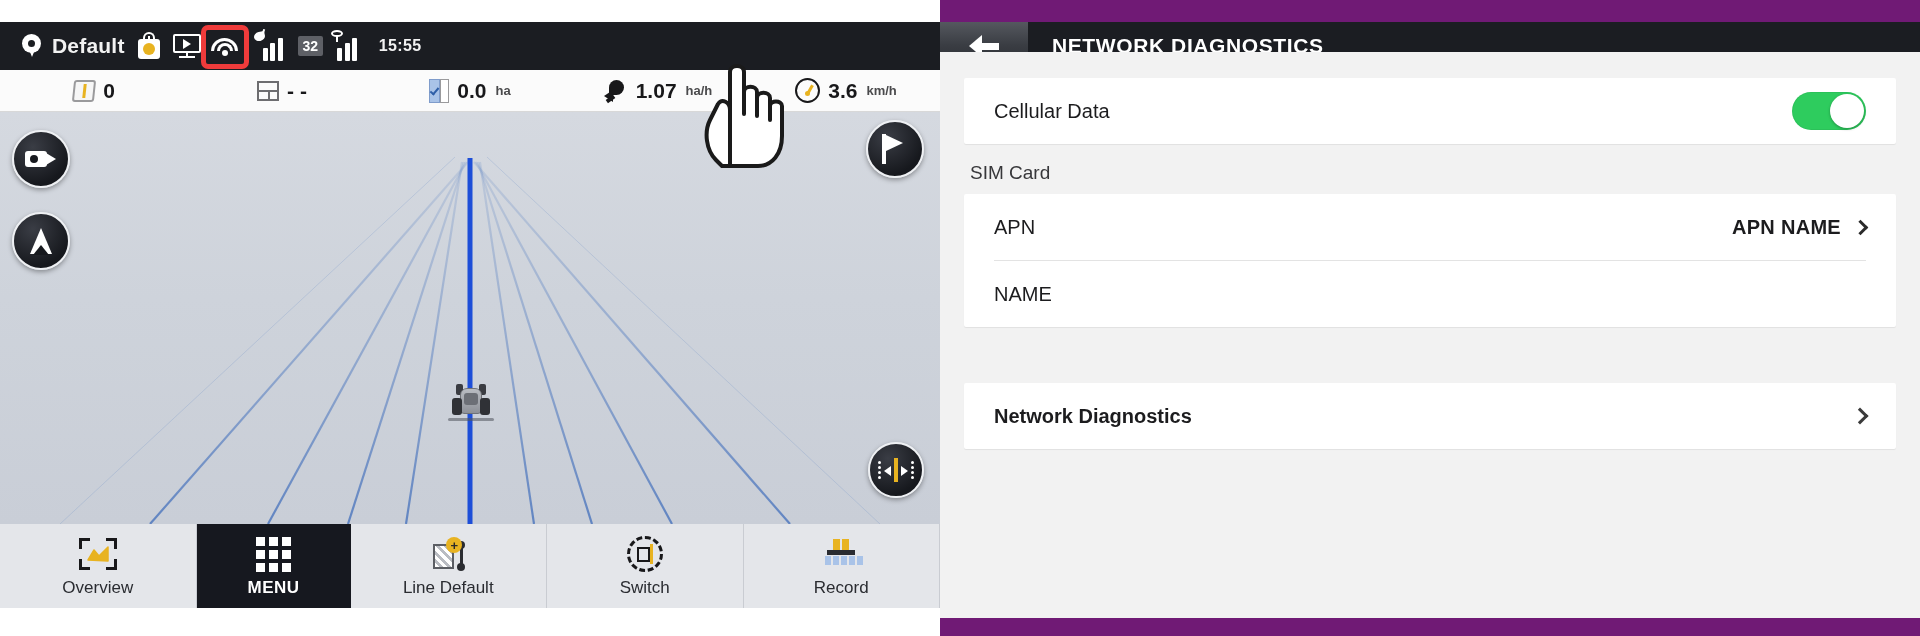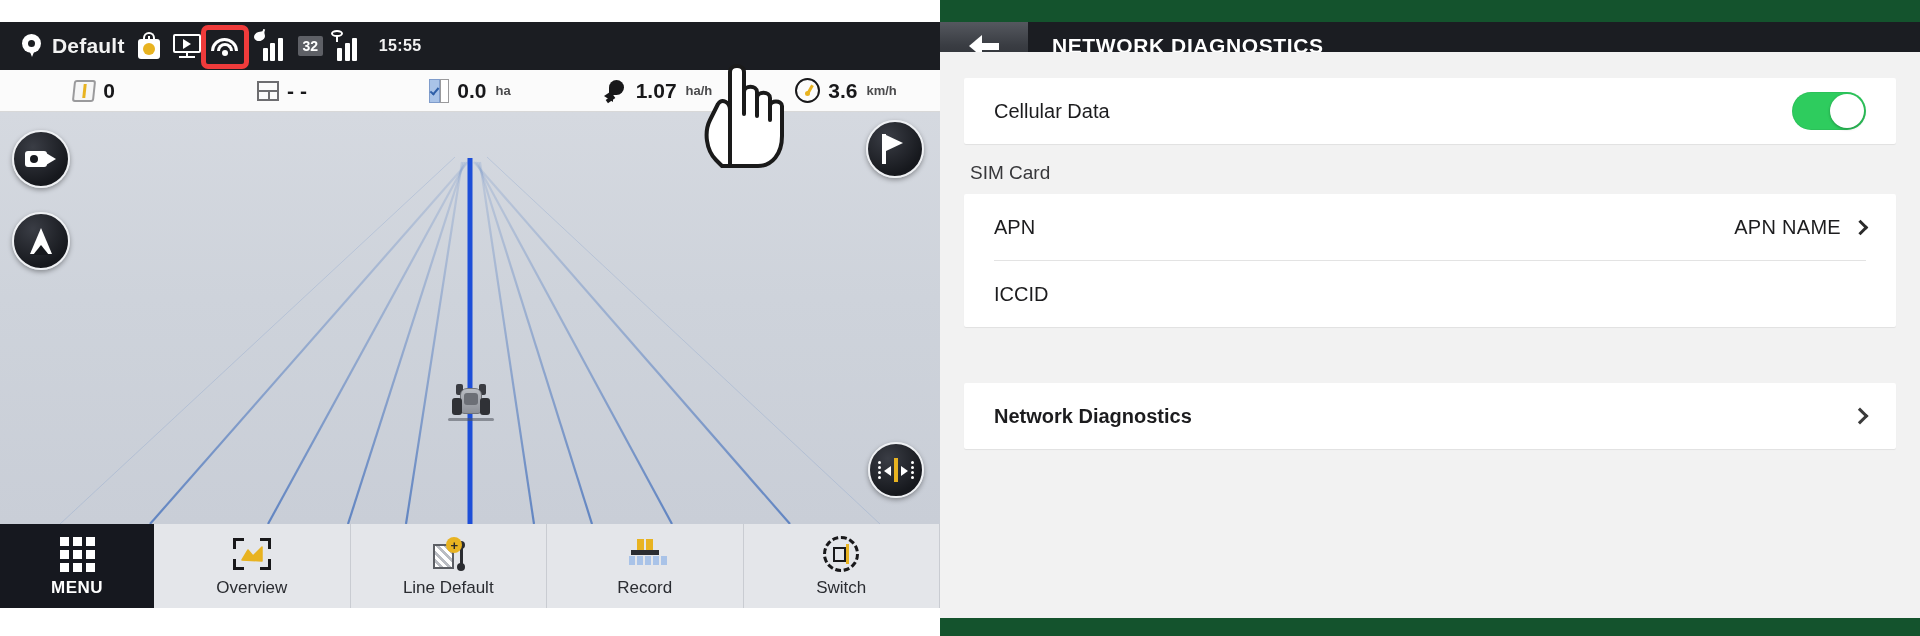--- a/index.html
+++ b/index.html
@@ -261,21 +261,21 @@
   .gi-man .knob { position: absolute; left: 12px; top: 0; width: 16px; height: 16px;
                   border-radius: 50%; background: #e6e8ec; border: 1.5px solid #9a9da3; }
   .gi-man .base { position: absolute; left: 2px; top: 14px; width: 36px; height: 22px;
                   background: #d9dbe0; clip-path: polygon(26% 0, 74% 0, 100% 100%, 0 100%);
                   border-radius: 2px; }
   .gi-man .hh { position: absolute; left: 11px; top: 19px; font-size: 15px; font-weight: 900;
                 color: #17191e; letter-spacing: -1px; }
 
   
   #right-panel {
-    position: relative; width: 980px; height: 636px; background: #14532d;
+    position: relative; width: 980px; height: 636px; background: #701a75;
     flex: 0 0 980px;
   }
   .rp-header {
     position: absolute; left: 0; top: 22px; width: 980px; height: 48px;
     background: #1b1d22; display: flex; align-items: center;
   }
   .rp-back {
     width: 88px; height: 48px; display: flex; align-items: center; justify-content: center;
     background: linear-gradient(180deg, #55585f 0%, #3a3d43 48%, #2a2c31 100%);
   }
@@ -288,21 +288,21 @@
 
   .rp-body { position: absolute; left: 0; top: 52px; width: 980px; height: 566px; background: #f2f2f2; }
   .card {
     background: #fff; margin: 0 24px; border-radius: 2px;
     box-shadow: 0 1px 1px rgba(0,0,0,.07);
   }
   .card.first { margin-top: 26px; }
   .row { height: 66px; display: flex; align-items: center; padding: 0 30px; }
   .row-label { font-size: 20px; color: #1c1c1e; }
   .row-right { margin-left: auto; display: flex; align-items: center; gap: 14px; }
-  .row-value { font-size: 20px; font-weight: 400; color: #1c1c1e; letter-spacing: .3px; }
+  .row-value { font-size: 20px; font-weight: 700; color: #1c1c1e; letter-spacing: .3px; }
   .divider { height: 1px; background: #e3e3e3; margin: 0 30px; }
   .chev { width: 11px; height: 11px; border-right: 3px solid #2a2a2a;
           border-bottom: 3px solid #2a2a2a; transform: rotate(-45deg); }
   .chev.light { border-color: #3a3a3a; width: 12px; height: 12px; }
   .section-label { font-size: 19px; color: #37373a; padding: 18px 30px 10px 30px; }
 
   .toggle {
     width: 74px; height: 38px; border-radius: 19px; background: #2ecc5e;
     position: relative; box-shadow: inset 0 0 0 1px rgba(0,0,0,.05);
   }
@@ -496,88 +496,88 @@
     <svg class="hand-cursor" viewBox="0 0 96 112">
       <path d="M30 108 L30 52 C30 44 22 40 18 46 L10 62 C4 74 6 92 16 102 L22 108 Z
                M30 108 L30 14 C30 6 44 6 44 14 L44 56
                L44 34 C44 27 57 27 57 34 L57 58
                L57 40 C57 33 70 33 70 40 L70 62
                L70 48 C70 42 82 42 82 48 L82 78
                C82 96 72 108 58 108 Z" fill="#ffffff" stroke="#1a1a1a" stroke-width="4" stroke-linejoin="round"></path>
     </svg>
 
     <div class="bottom-nav">
-      <div class="nav-item menu">
-        <span class="nav-icon">
-          <span class="gi-menu">
-              <s></s>
-              <s></s>
-              <s></s>
-              <s></s>
-              <s></s>
-              <s></s>
-              <s></s>
-              <s></s>
-              <s></s>
-            </span>
-        </span>
-        <span class="nav-label">MENU</span>
-      </div>
       <div class="nav-item">
         <span class="nav-icon">
           <span class="gi-over">
             <span class="c tl"></span>
               <span class="c tr"></span>
               <span class="c bl"></span>
               <span class="c br"></span>
             <svg class="peak" viewBox="0 0 22 16">
                 <path d="M1 14 L7 4 L12 10 L21 1 L21 15 Z" fill="#e8b321" stroke="#e8b321" stroke-width="1.5" stroke-linejoin="round"></path>
               </svg>
           </span>
         </span>
         <span class="nav-label">Overview</span>
       </div>
+      <div class="nav-item menu">
+        <span class="nav-icon">
+          <span class="gi-menu">
+              <s></s>
+              <s></s>
+              <s></s>
+              <s></s>
+              <s></s>
+              <s></s>
+              <s></s>
+              <s></s>
+              <s></s>
+            </span>
+        </span>
+        <span class="nav-label">MENU</span>
+      </div>
       <div class="nav-item">
         <span class="nav-icon">
           <span class="gi-line">
             <span class="fld"></span>
             <span class="rod"></span>
             <span class="dt" style="top:4px"></span>
               <span class="dt" style="top:26px"></span>
             <span class="plus">+</span>
           </span>
         </span>
         <span class="nav-label">Line Default</span>
+      </div>
+      <div class="nav-item">
+        <span class="nav-icon">
+          <span class="gi-switch">
+              <span class="sq"></span>
+              <span class="ar"></span>
+            </span>
+        </span>
+        <span class="nav-label">Switch</span>
       </div>
       <div class="nav-item">
         <span class="nav-icon">
           <span class="gi-rec">
             <span class="m1"></span>
               <span class="m2"></span>
               <span class="bar"></span>
             <span class="booms">
                 <s></s>
                 <s></s>
                 <s></s>
                 <s></s>
                 <s></s>
               </span>
           </span>
         </span>
         <span class="nav-label">Record</span>
       </div>
-      <div class="nav-item">
-        <span class="nav-icon">
-          <span class="gi-switch">
-              <span class="sq"></span>
-              <span class="ar"></span>
-            </span>
-        </span>
-        <span class="nav-label">Switch</span>
-      </div>
     </div>
   </div>
 
   <div id="right-panel">
     <div class="rp-header">
       <div class="rp-back">
         <span class="back-arrow">
           <span class="shaft"></span>
             <span class="head"></span>
         </span>
@@ -603,21 +603,21 @@
       <div class="card">
         <div class="row">
           <span class="row-label">APN</span>
           <span class="row-right">
             <span class="row-value">APN NAME</span>
             <span class="chev"></span>
           </span>
         </div>
         <div class="divider"></div>
         <div class="row">
-          <span class="row-label">ICCID</span>
+          <span class="row-label">NAME</span>
         </div>
       </div>
 
       <div class="card spaced">
         <div class="row">
           <span class="row-label" style="font-weight:600">Network Diagnostics</span>
           <span class="row-right">
             <span class="chev light"></span>
           </span>
         </div>

